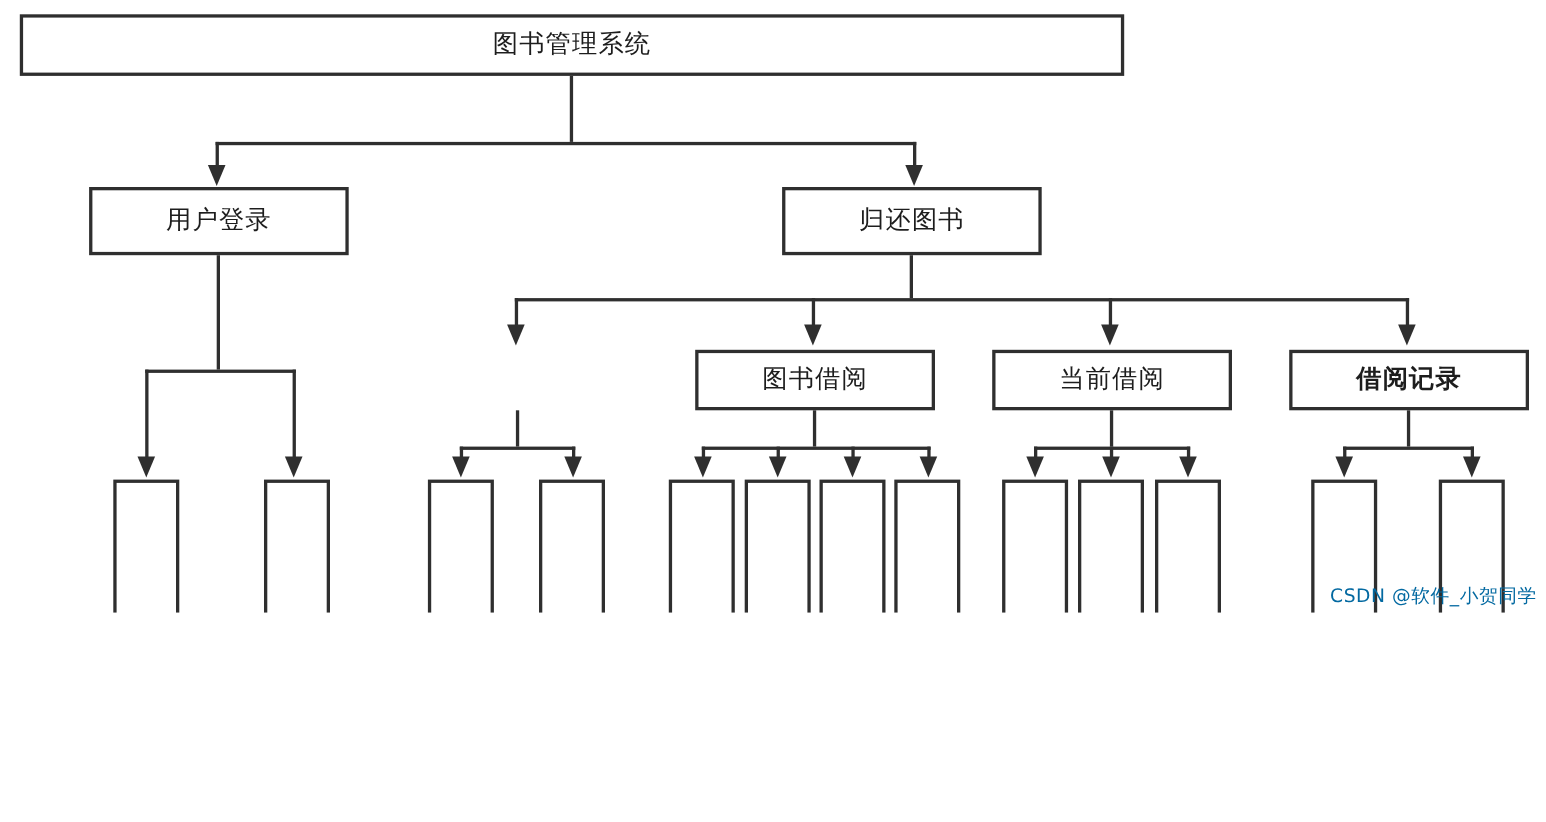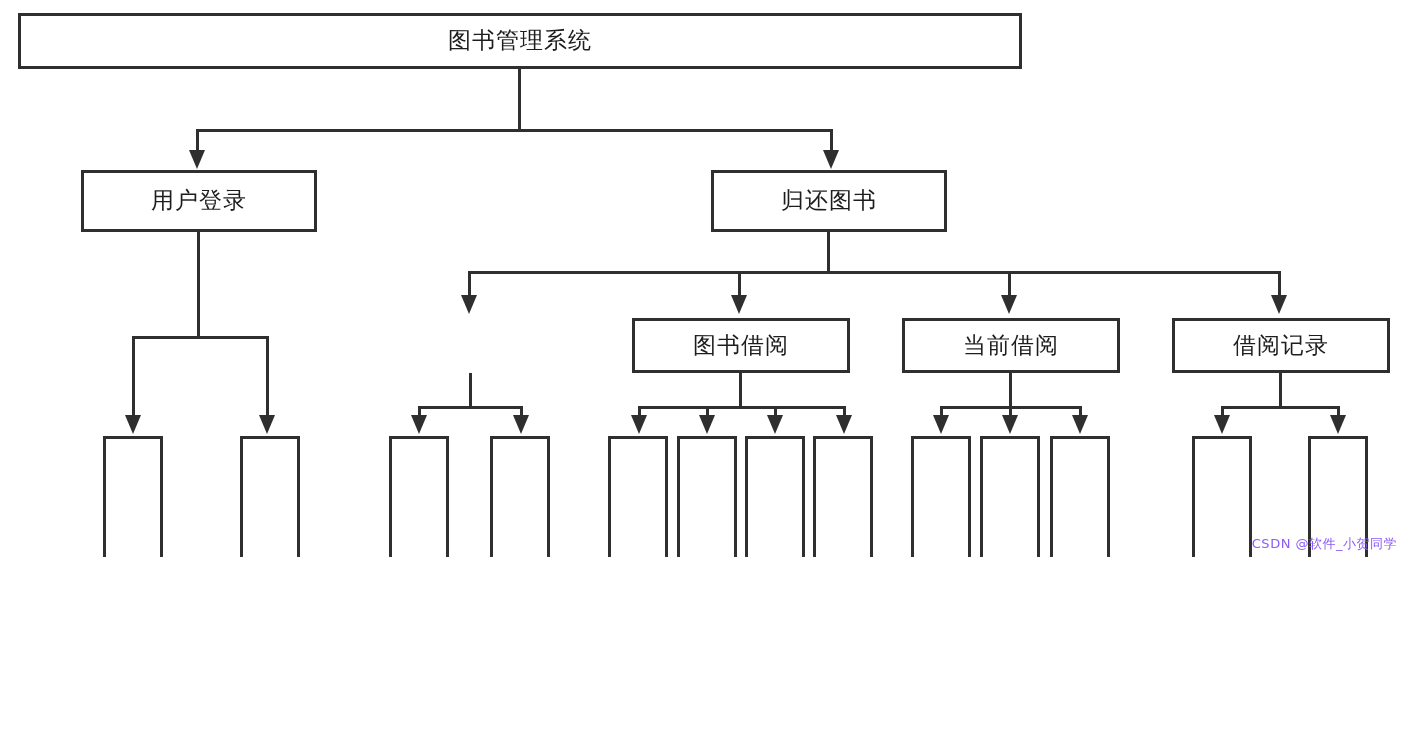--- a/index.html
+++ b/index.html
@@ -59,22 +59,22 @@
     width: 0;
     height: 0;
     border-left: 8px solid transparent;
     border-right: 8px solid transparent;
     border-top: 19px solid #2f2f2f;
   }
   .watermark {
     position: absolute;
     right: 8px;
     bottom: 4px;
-    font-size: 13px;
-    color: #8b5cf6;
+    font-size: 17px;
+    color: #0369a1;
     white-space: nowrap;
     letter-spacing: 0.5px;
   }
 </style>
 </head>
 <body>
 
 <div id="canvas">
 
   <div class="node horiz" style="left:18px; top:13px; width:1004px; height:56px;">
@@ -114,21 +114,21 @@
   <div class="arrow" style="left:1001px; top:295px;"></div>
   <div class="line v" style="left:1278px; top:271px; width:3px; height:25px;"></div>
   <div class="arrow" style="left:1271px; top:295px;"></div>
 
   <div class="node horiz" style="left:902px; top:318px; width:218px; height:55px;">
     <span>当前借阅</span>
   </div>
   <div class="node horiz" style="left:632px; top:318px; width:218px; height:55px;">
     <span>图书借阅</span>
   </div>
-  <div class="node horiz" style="left:1172px; top:318px; width:218px; height:55px;">
+  <div class="node horiz" style="left:1172px; top:318px; width:218px; height:55px;font-weight:bold;">
     <span>借阅记录</span>
   </div>
 
   <div class="line v" style="left:469px; top:373px; width:3px; height:33px;"></div>
   <div class="line h" style="left:418px; top:406px; width:105px; height:3px;"></div>
   <div class="line v" style="left:418px; top:406px; width:3px; height:10px;"></div>
   <div class="arrow" style="left:411px; top:415px;"></div>
   <div class="line v" style="left:520px; top:406px; width:3px; height:10px;"></div>
   <div class="arrow" style="left:513px; top:415px;"></div>
 

